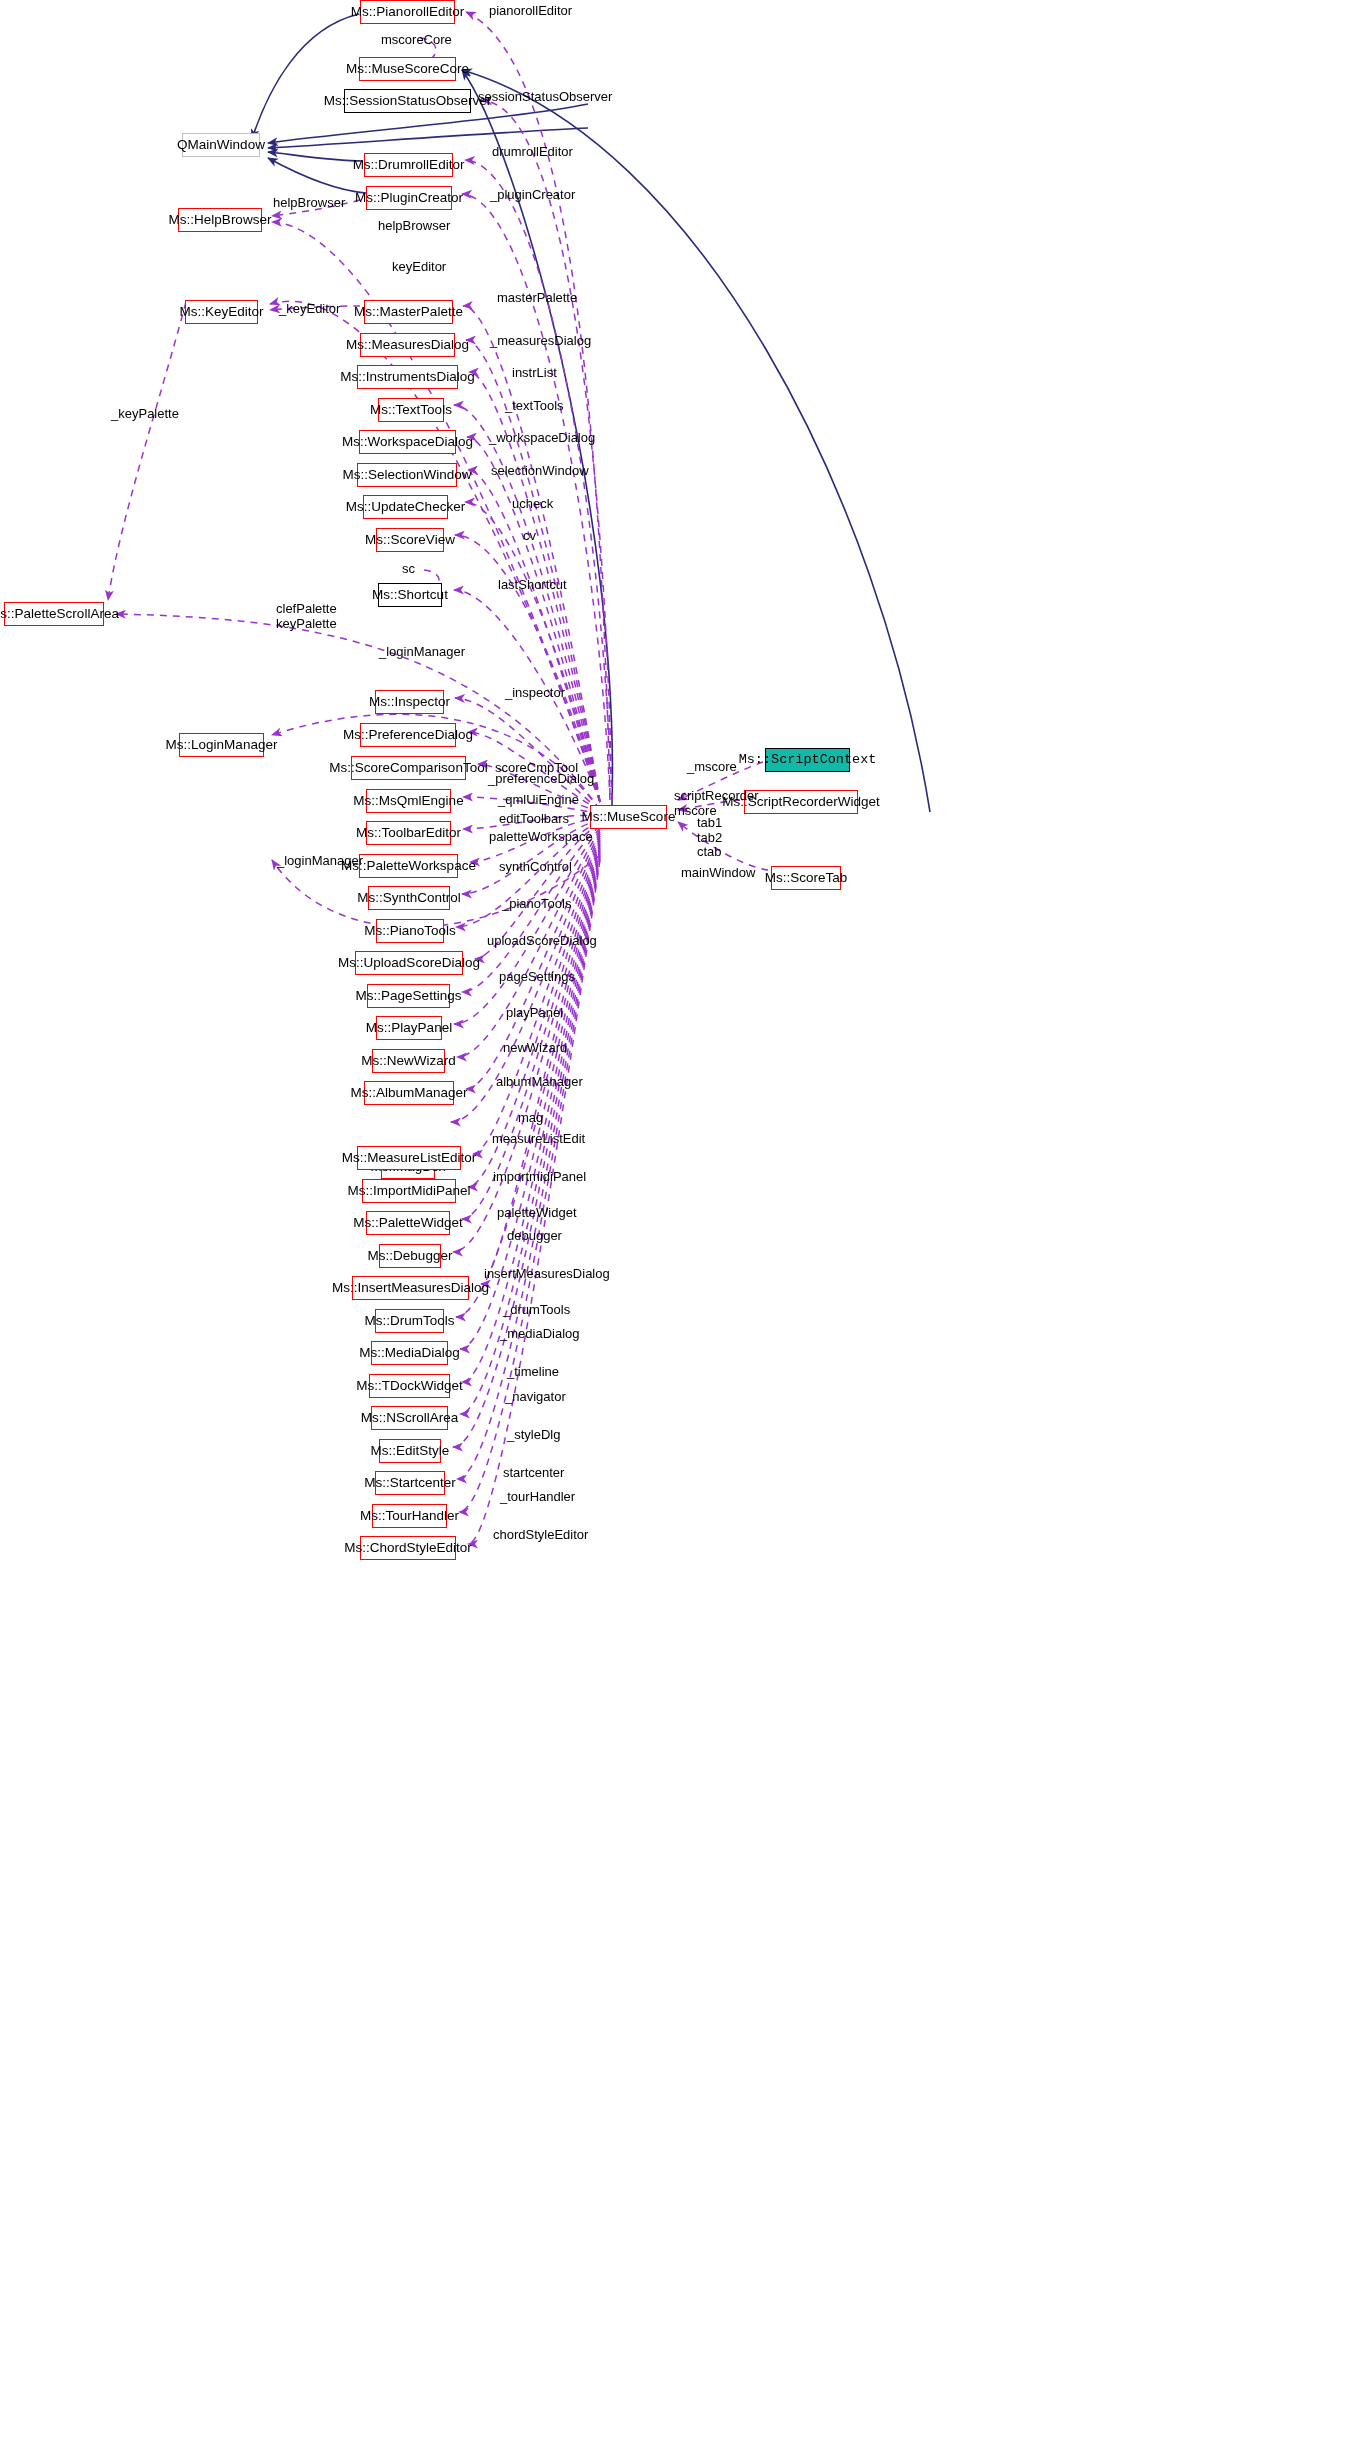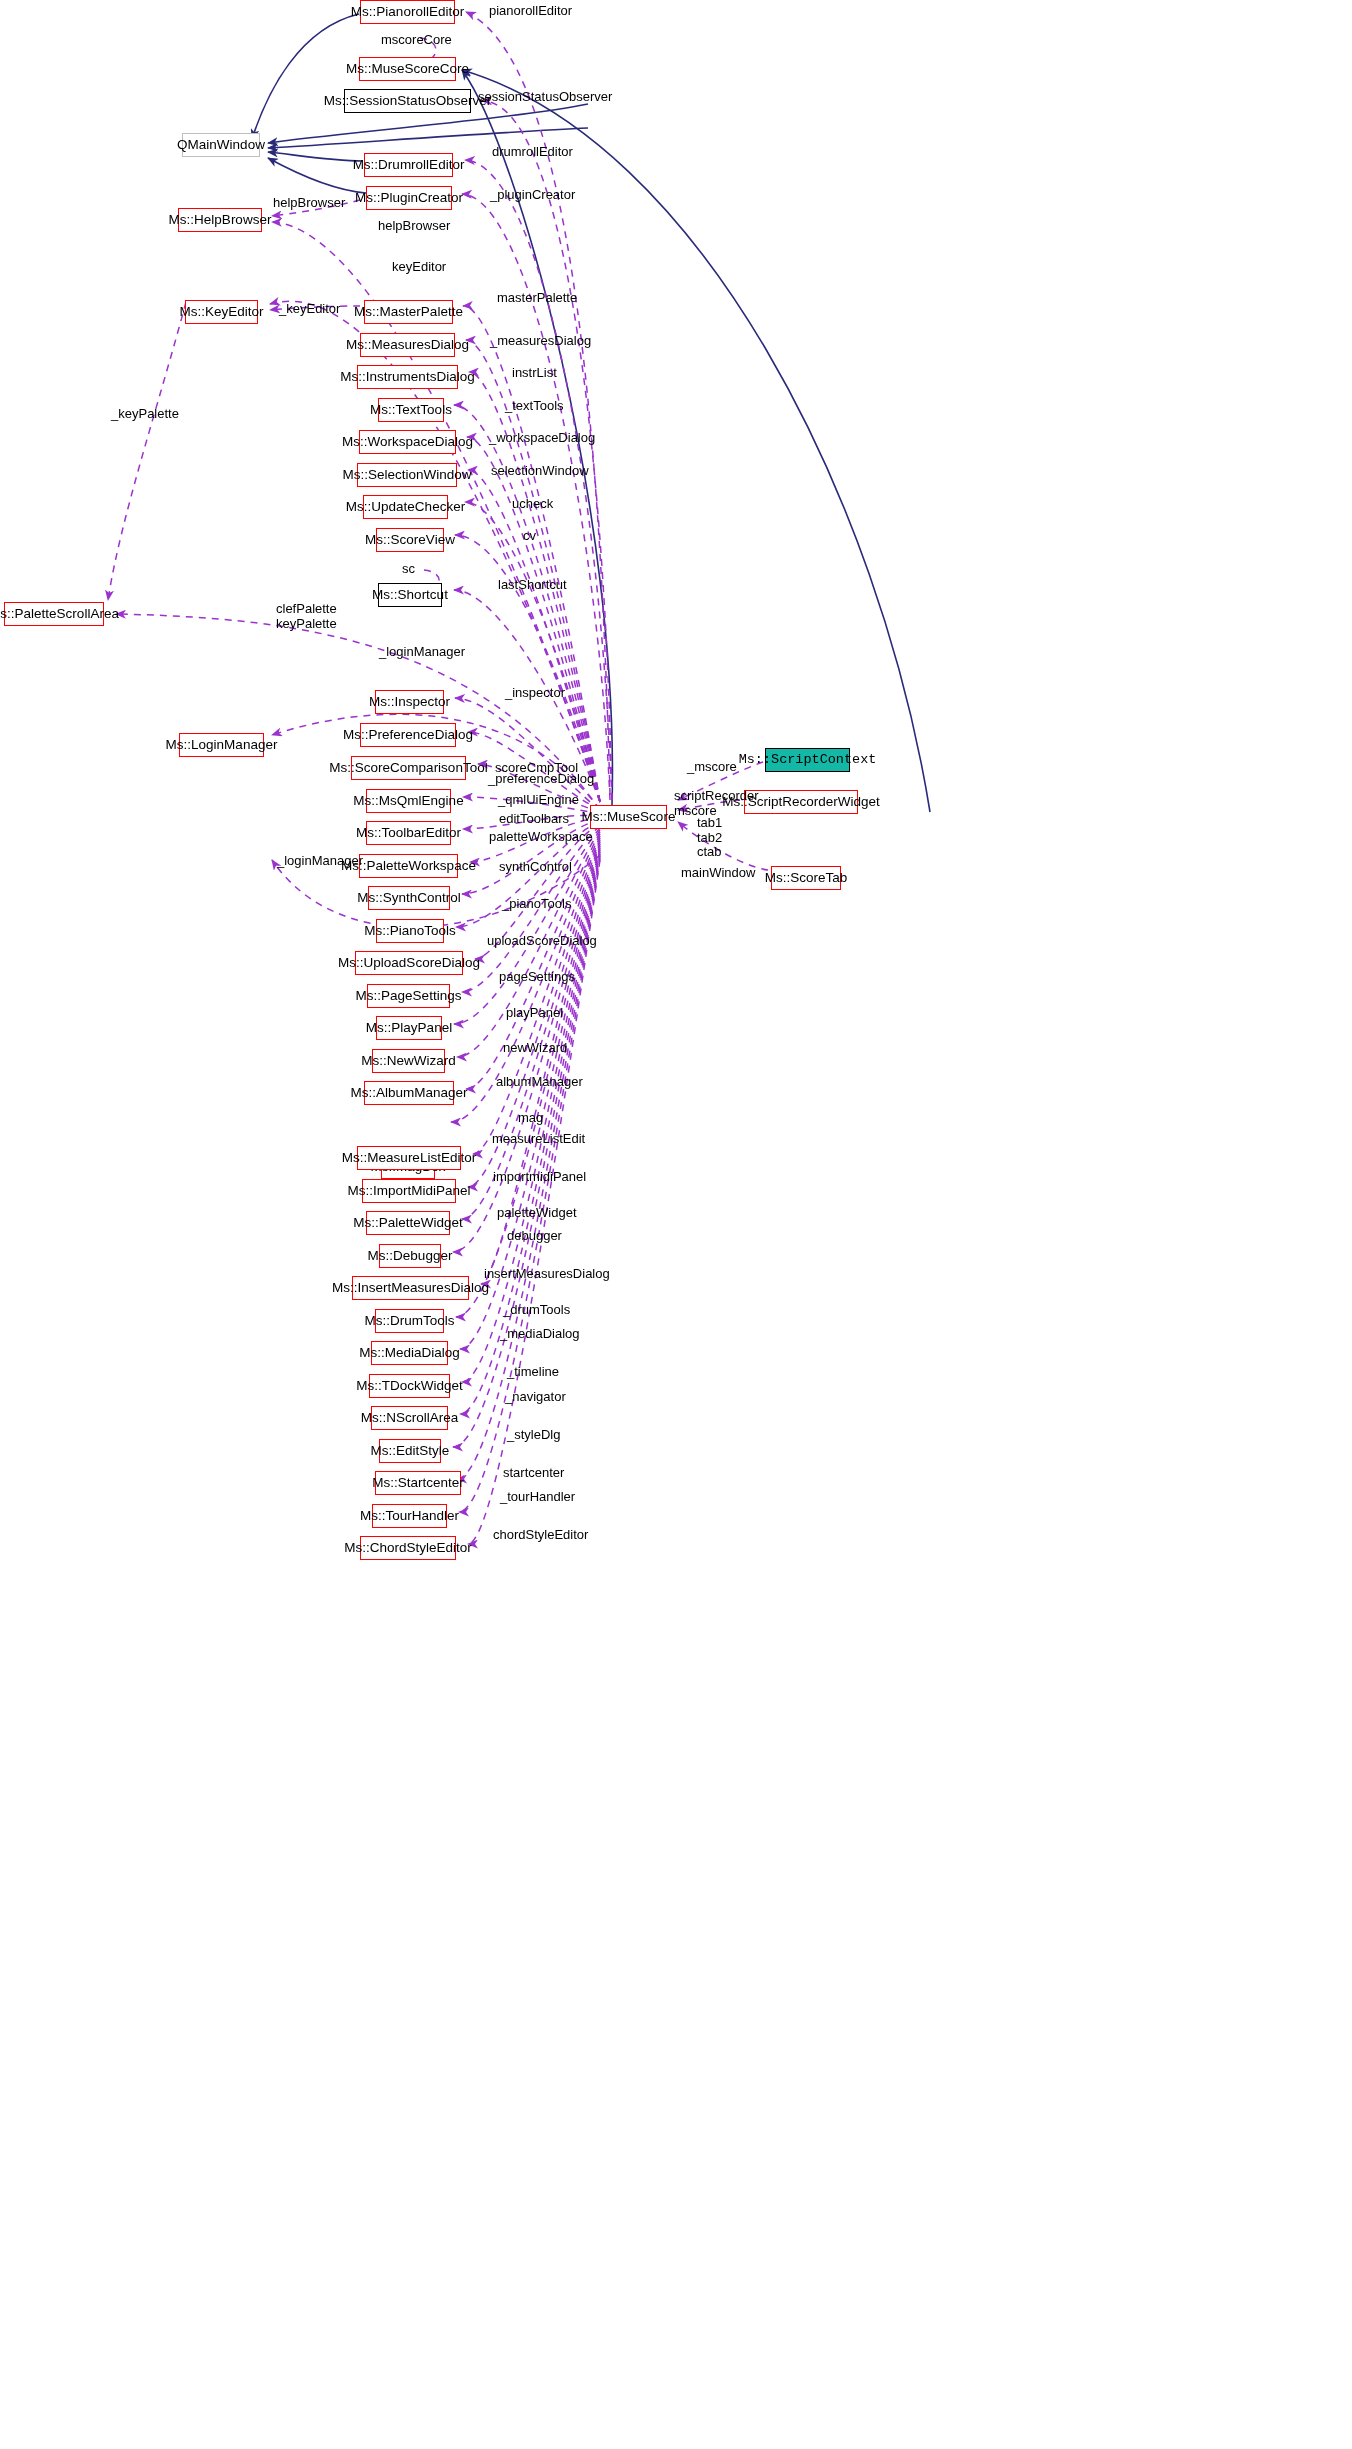--- a/index.html
+++ b/index.html
@@ -248,21 +248,21 @@
       </div>
       <div class="node red" style="left: 369px; top: 1374px; width: 81px;">
         <span>Ms::TDockWidget</span>
       </div>
       <div class="node red" style="left: 371px; top: 1406px; width: 77px;">
         <span>Ms::NScrollArea</span>
       </div>
       <div class="node red" style="left: 379px; top: 1439px; width: 62px;">
         <span>Ms::EditStyle</span>
       </div>
-      <div class="node red" style="left: 375px; top: 1471px; width: 86px;">
+      <div class="node red" style="left: 375px; top: 1471px; width: 70px;">
         <span>Ms::Startcenter</span>
       </div>
       <div class="node red" style="left: 372px; top: 1504px; width: 75px;">
         <span>Ms::TourHandler</span>
       </div>
       <div class="node red" style="left: 360px; top: 1536px; width: 96px;">
         <span>Ms::ChordStyleEditor</span>
       </div>
       <div class="node red" style="left: 590px; top: 805px; width: 77px;">
         <span>Ms::MuseScore</span>

